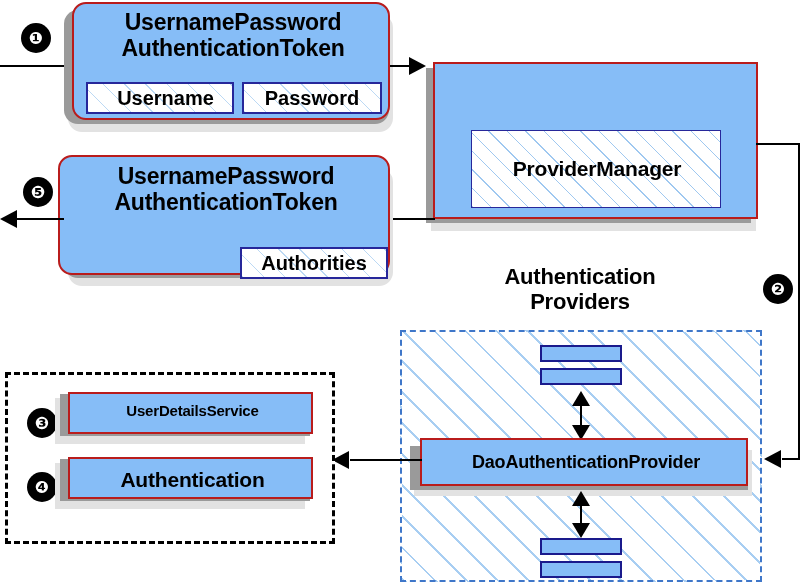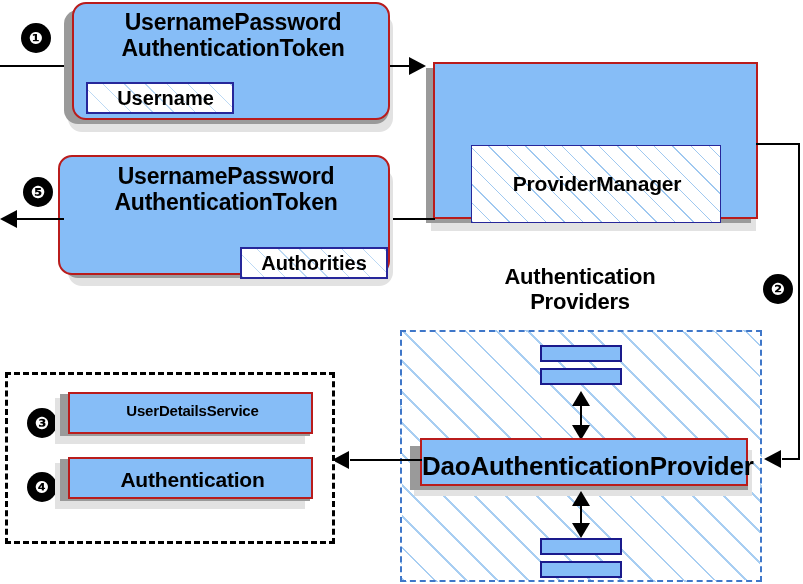--- a/index.html
+++ b/index.html
@@ -50,21 +50,20 @@
   
   .hatch{
     position:absolute;
     box-sizing:border-box;
     background-color:#ffffff;
     background-image:repeating-linear-gradient(
         45deg,
         #9fc8f0 0px, #9fc8f0 1px,
         rgba(255,255,255,0) 1px, rgba(255,255,255,0) 13px);
     border:1px solid #3b6fae;
-    margin-top:15px;
   }
   .hatch.inner-white{
     background-color:#ffffff;
     border:1px solid #27279a;
   }
 
   
   .dash-blue{
     position:absolute;
     box-sizing:border-box;
@@ -155,20 +154,21 @@
   <div class="line-h abs" style="left:0px;top:65px;width:72px;"></div>
 
   <div class="badge" style="left:22px;top:24px;">❶</div>
 
   <div class="shadow-light shadow-round" style="left:68px;top:14px;width:325px;height:118px;"></div>
   <div class="shadow-dark shadow-round" style="left:64px;top:10px;width:325px;height:114px;"></div>
   <div class="bluebox round" style="left:72px;top:2px;width:318px;height:118px;">
     <div class="ttl abs" style="left:0px;top:6px;width:318px;font-size:23px;">UsernamePassword
 AuthenticationToken</div>
     <div class="chip" style="left:12px;top:78px;width:148px;height:32px;padding-left:11px;">Username</div>
+    <div class="chip" style="left:168px;top:78px;width:140px;height:32px;">Password</div>
   </div>
 
   <div class="line-h abs" style="left:390px;top:65px;width:32px;"></div>
   <div class="arrow arrow-right" style="left:409px;top:57px;"></div>
 
   <div class="shadow-light" style="left:431px;top:72px;width:325px;height:159px;"></div>
   <div class="shadow-dark" style="left:426px;top:68px;width:325px;height:155px;"></div>
   <div class="bluebox" style="left:433px;top:62px;width:325px;height:157px;">
     <div class="hatch inner-white" style="left:36px;top:66px;width:250px;height:78px;">
       <div class="ttl abs" style="left:0px;top:26px;width:250px;font-size:21px;">ProviderManager</div>
@@ -205,21 +205,21 @@
   <div class="bar" style="left:540px;top:345px;width:82px;height:17px;"></div>
   <div class="bar" style="left:540px;top:368px;width:82px;height:17px;"></div>
 
   <div class="arrow arrow-up" style="left:572px;top:391px;"></div>
   <div class="line-v abs" style="left:580px;top:395px;height:42px;"></div>
   <div class="arrow arrow-down" style="left:572px;top:425px;"></div>
 
   <div class="shadow-light" style="left:414px;top:450px;width:338px;height:46px;"></div>
   <div class="shadow-dark" style="left:410px;top:446px;width:338px;height:44px;"></div>
   <div class="bluebox" style="left:420px;top:438px;width:328px;height:48px;">
-    <div class="ttl abs" style="left:0px;top:12px;width:328px;font-size:26px;">DaoAuthenticationProvider</div>
+    <div class="ttl abs" style="left:0px;top:12px;width:328px;font-size:18px;">DaoAuthenticationProvider</div>
   </div>
 
   <div class="arrow arrow-up" style="left:572px;top:491px;"></div>
   <div class="line-v abs" style="left:580px;top:495px;height:40px;"></div>
   <div class="arrow arrow-down" style="left:572px;top:523px;"></div>
 
   <div class="bar" style="left:540px;top:538px;width:82px;height:17px;"></div>
   <div class="bar" style="left:540px;top:561px;width:82px;height:17px;"></div>
 
   <div class="line-h abs" style="left:350px;top:459px;width:72px;"></div>

